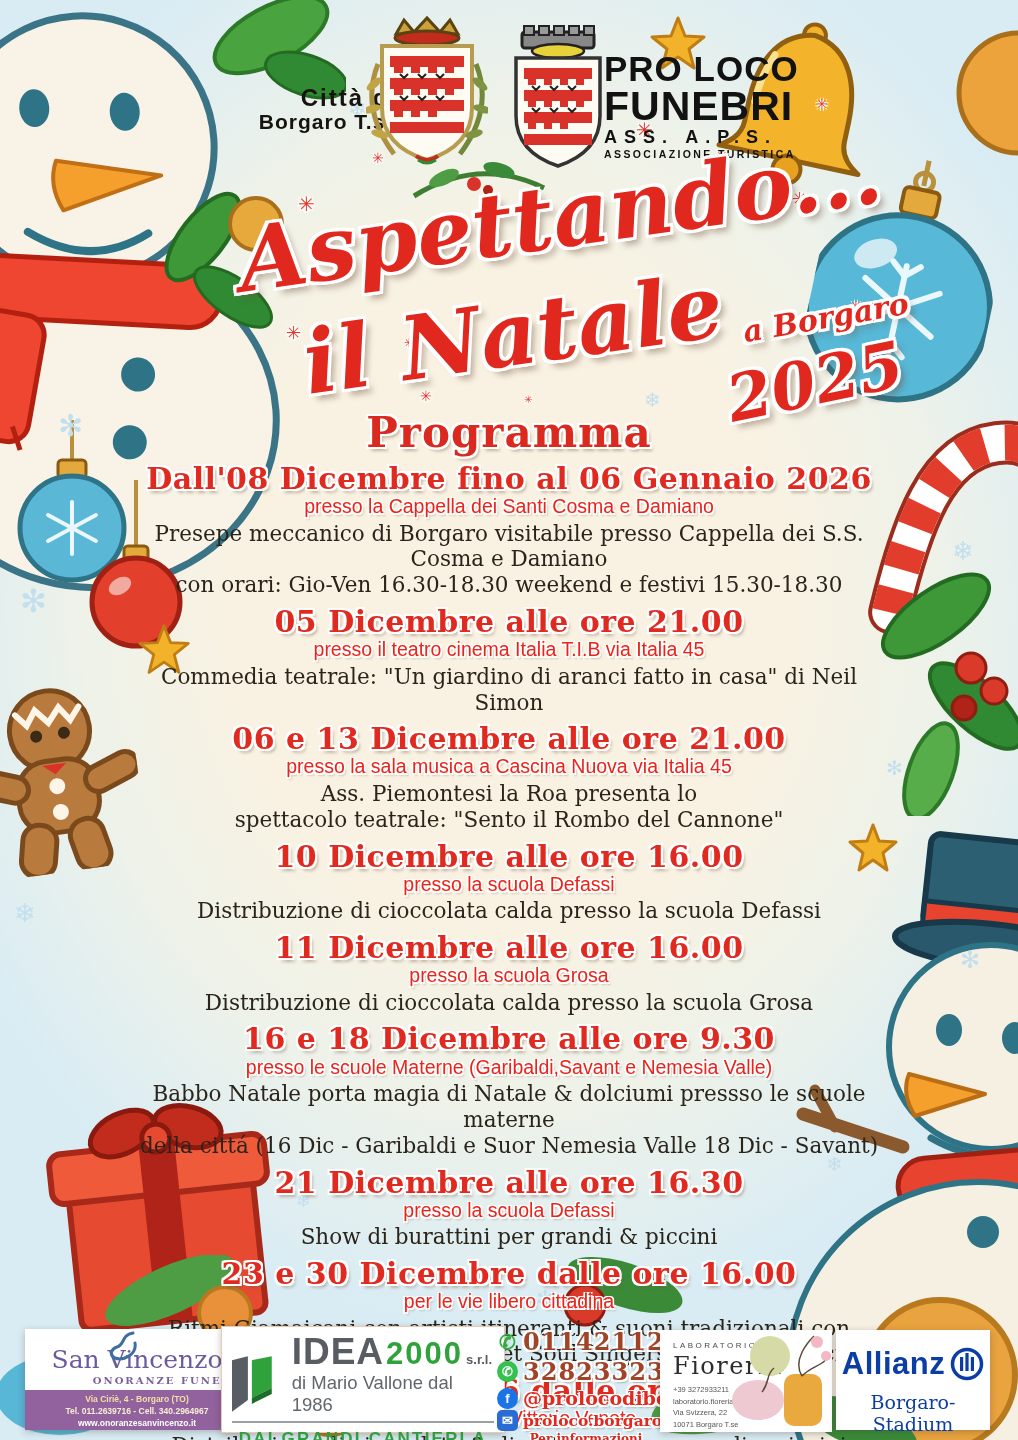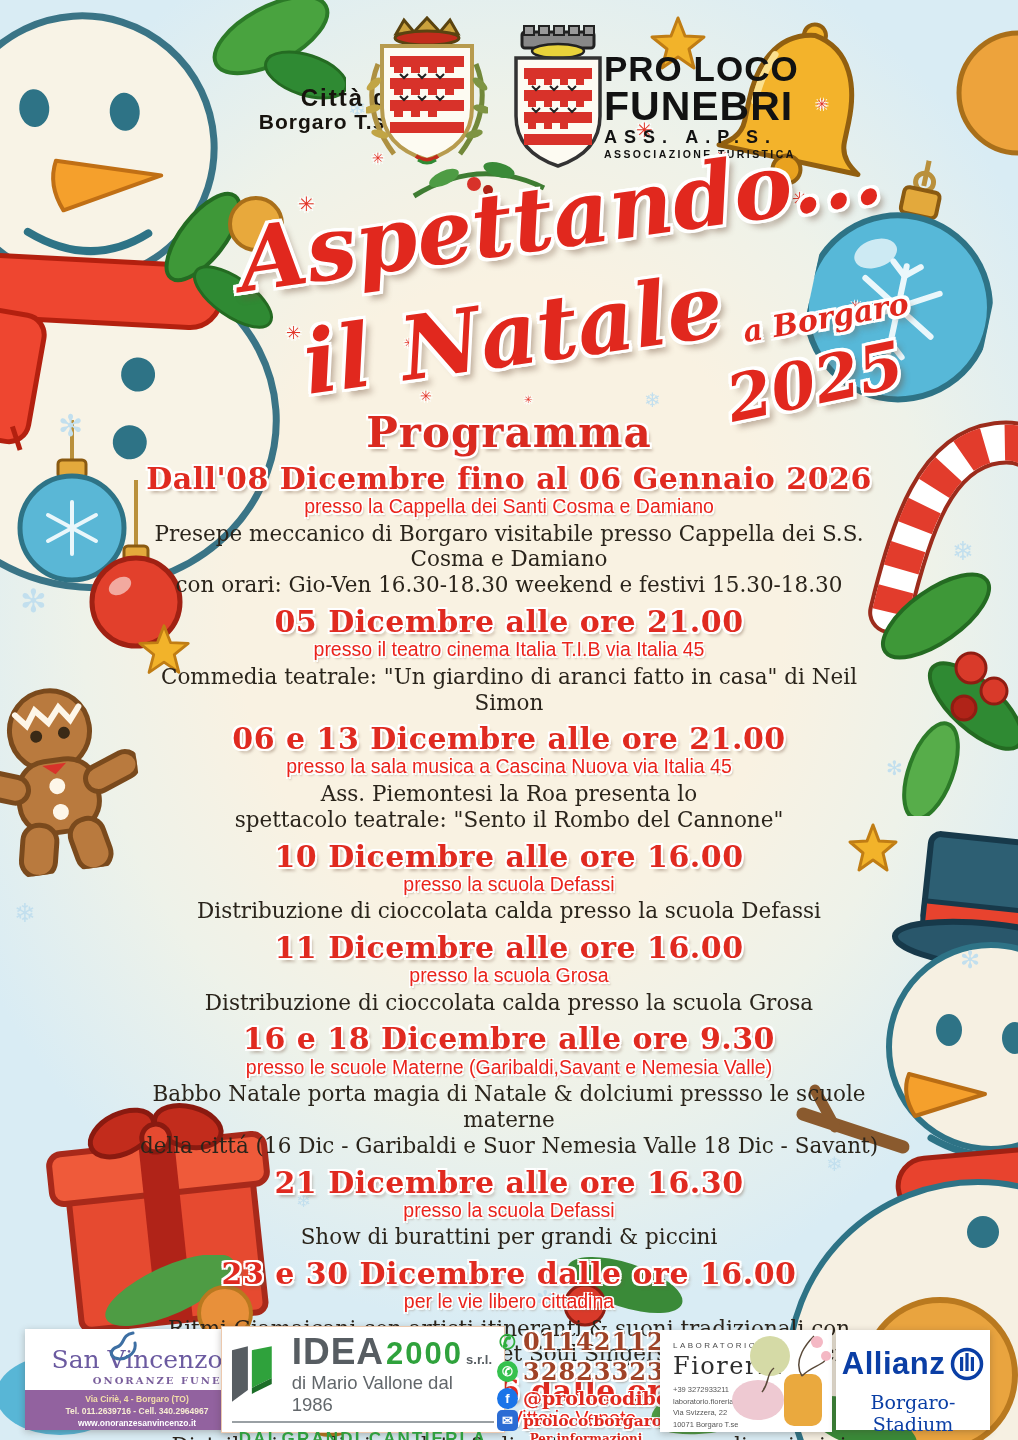--- a/index.html
+++ b/index.html
@@ -43,21 +43,21 @@
   .card{position:absolute;background:#fff;box-shadow:0 2px 7px rgba(60,50,40,.3);z-index:4;}
   #c-sv{left:25px;top:1329px;width:224px;height:101px;}
   .sv-name{color:#6b5aa0;font-size:25px;text-align:center;margin-top:16px;font-family:"DejaVu Serif",serif;}
   .sv-sub{color:#7a5f9c;font-size:10px;letter-spacing:2px;text-align:right;font-weight:700;margin-top:1px;}
   .sv-strip{position:absolute;bottom:0;left:0;right:0;height:36px;background:#92629f;
     text-align:center;font-size:8.5px;line-height:1.4;padding-top:4px;font-family:"Liberation Sans",sans-serif;}
   .sv-l1{color:#f3dfa8;font-weight:700;}
   .sv-l2{color:#f7edd2;font-weight:700;}
   .sv-l3{color:#fff;font-weight:700;}
   #c-idea{left:221px;top:1326px;width:284px;height:107px;border:1px solid #ecc9ae;box-sizing:border-box;}
-  .idea-top{display:flex;align-items:center;padding:6px 6px 0 6px;}
+  .idea-top{display:flex;align-items:flex-end;padding:6px 6px 0 6px;}
   .idea-text{margin-left:6px;font-family:"Liberation Sans",sans-serif;}
   .idea-row{display:flex;align-items:baseline;}
   .idea-main{font-size:37px;font-weight:800;color:#575d62;letter-spacing:1px;line-height:1;}
   .idea-year{font-size:31px;font-weight:800;color:#2fa23c;letter-spacing:2px;line-height:1;margin-left:2px;}
   .idea-srl{font-size:13px;font-weight:700;color:#575d62;margin-left:3px;}
   .idea-sub{font-size:18.5px;color:#62676b;margin-top:2px;}
   .idea-div{border-top:2px solid #9aa0a4;margin:5px 10px 0 10px;}
   .idea-motto{font-family:"Liberation Sans",sans-serif;font-size:17px;font-weight:800;color:#2f9e3e;
     letter-spacing:2.2px;text-align:center;margin-top:6px;}
   

